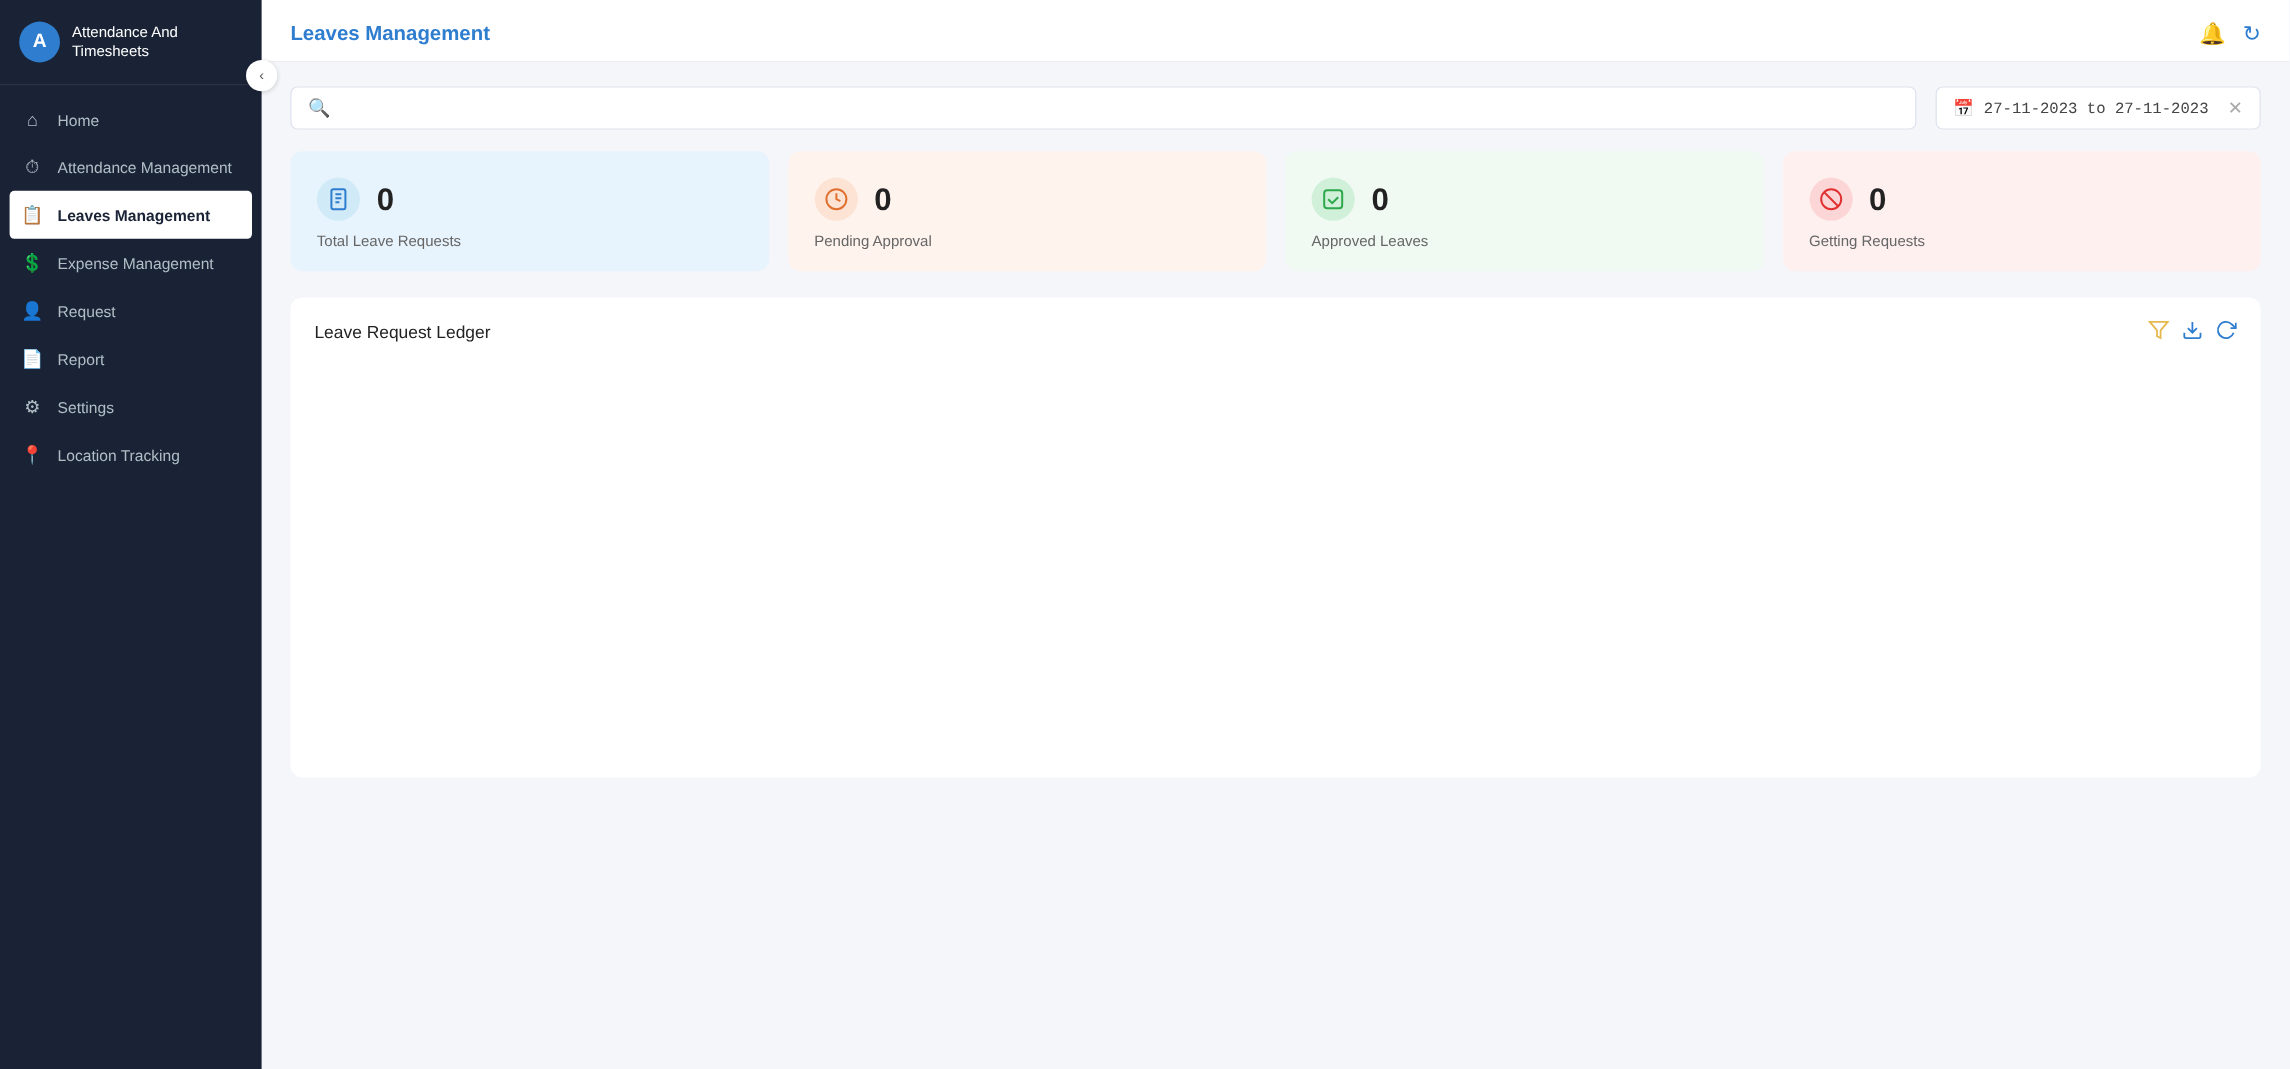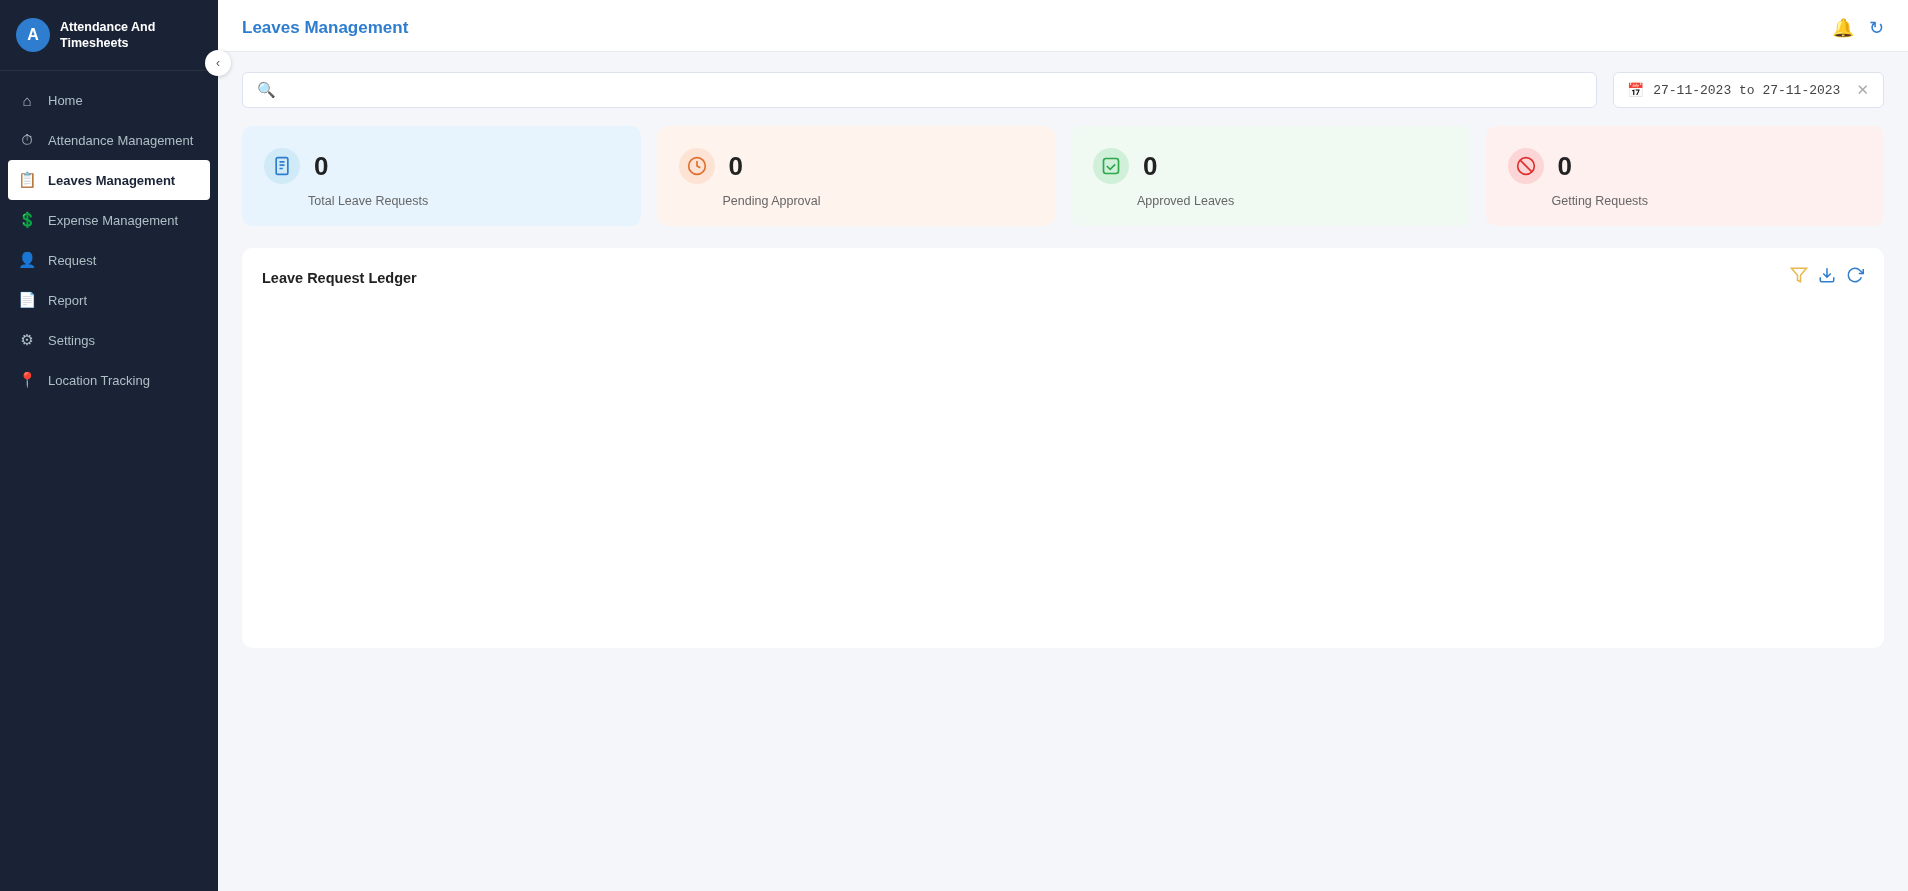--- a/index.html
+++ b/index.html
@@ -25,21 +25,21 @@
     }
     .logo-icon {
       width: 34px; height: 34px;
       background: #2e7dcf;
       border-radius: 50%;
       display: flex; align-items: center; justify-content: center;
       font-size: 16px; color: #fff; font-weight: bold; flex-shrink: 0;
     }
     .sidebar-logo-text {
       font-size: 12.5px;
-      font-weight: 700;
+      font-weight: 400;
       color: #fff;
       line-height: 1.3;
     }
     .sidebar-nav {
       flex: 1;
       padding: 10px 0;
     }
     .nav-item {
       display: flex;
       align-items: center;
@@ -180,37 +180,37 @@
       border-radius: 50%;
       display: flex; align-items: center; justify-content: center;
       font-size: 18px;
     }
     .stat-icon-wrap.blue { background: #d0eaf8; color: #2e7dcf; }
     .stat-icon-wrap.orange { background: #fde3d4; color: #e07030; }
     .stat-icon-wrap.green { background: #d0f0da; color: #2ea84b; }
     .stat-icon-wrap.red { background: #fcd6d6; color: #e03030; }
 
     .stat-number { font-size: 26px; font-weight: 700; color: #222; }
-    .stat-label { font-size: 12.5px; color: #666; margin-top: 4px; margin-left: 44px; }
+    .stat-label { font-size: 12.5px; color: #666; margin-top: 4px; }
 
     
     .ledger-section {
       background: #fff;
       border-radius: 10px;
       padding: 18px 20px;
       min-height: 400px;
       flex: 1;
     }
     .ledger-header {
       display: flex;
       align-items: center;
       justify-content: space-between;
       margin-bottom: 18px;
     }
-    .ledger-title { font-size: 14.5px; font-weight: 700; color: #222; }
+    .ledger-title { font-size: 14.5px; font-weight: 400; color: #222; }
     .ledger-actions { display: flex; gap: 10px; align-items: center; }
     .ledger-action-btn {
       font-size: 17px;
       cursor: pointer;
       color: #e6b84f;
     }
     .ledger-action-btn.download { color: #2e7dcf; }
     .ledger-action-btn.refresh { color: #2e7dcf; }
 
     .getting-data {

